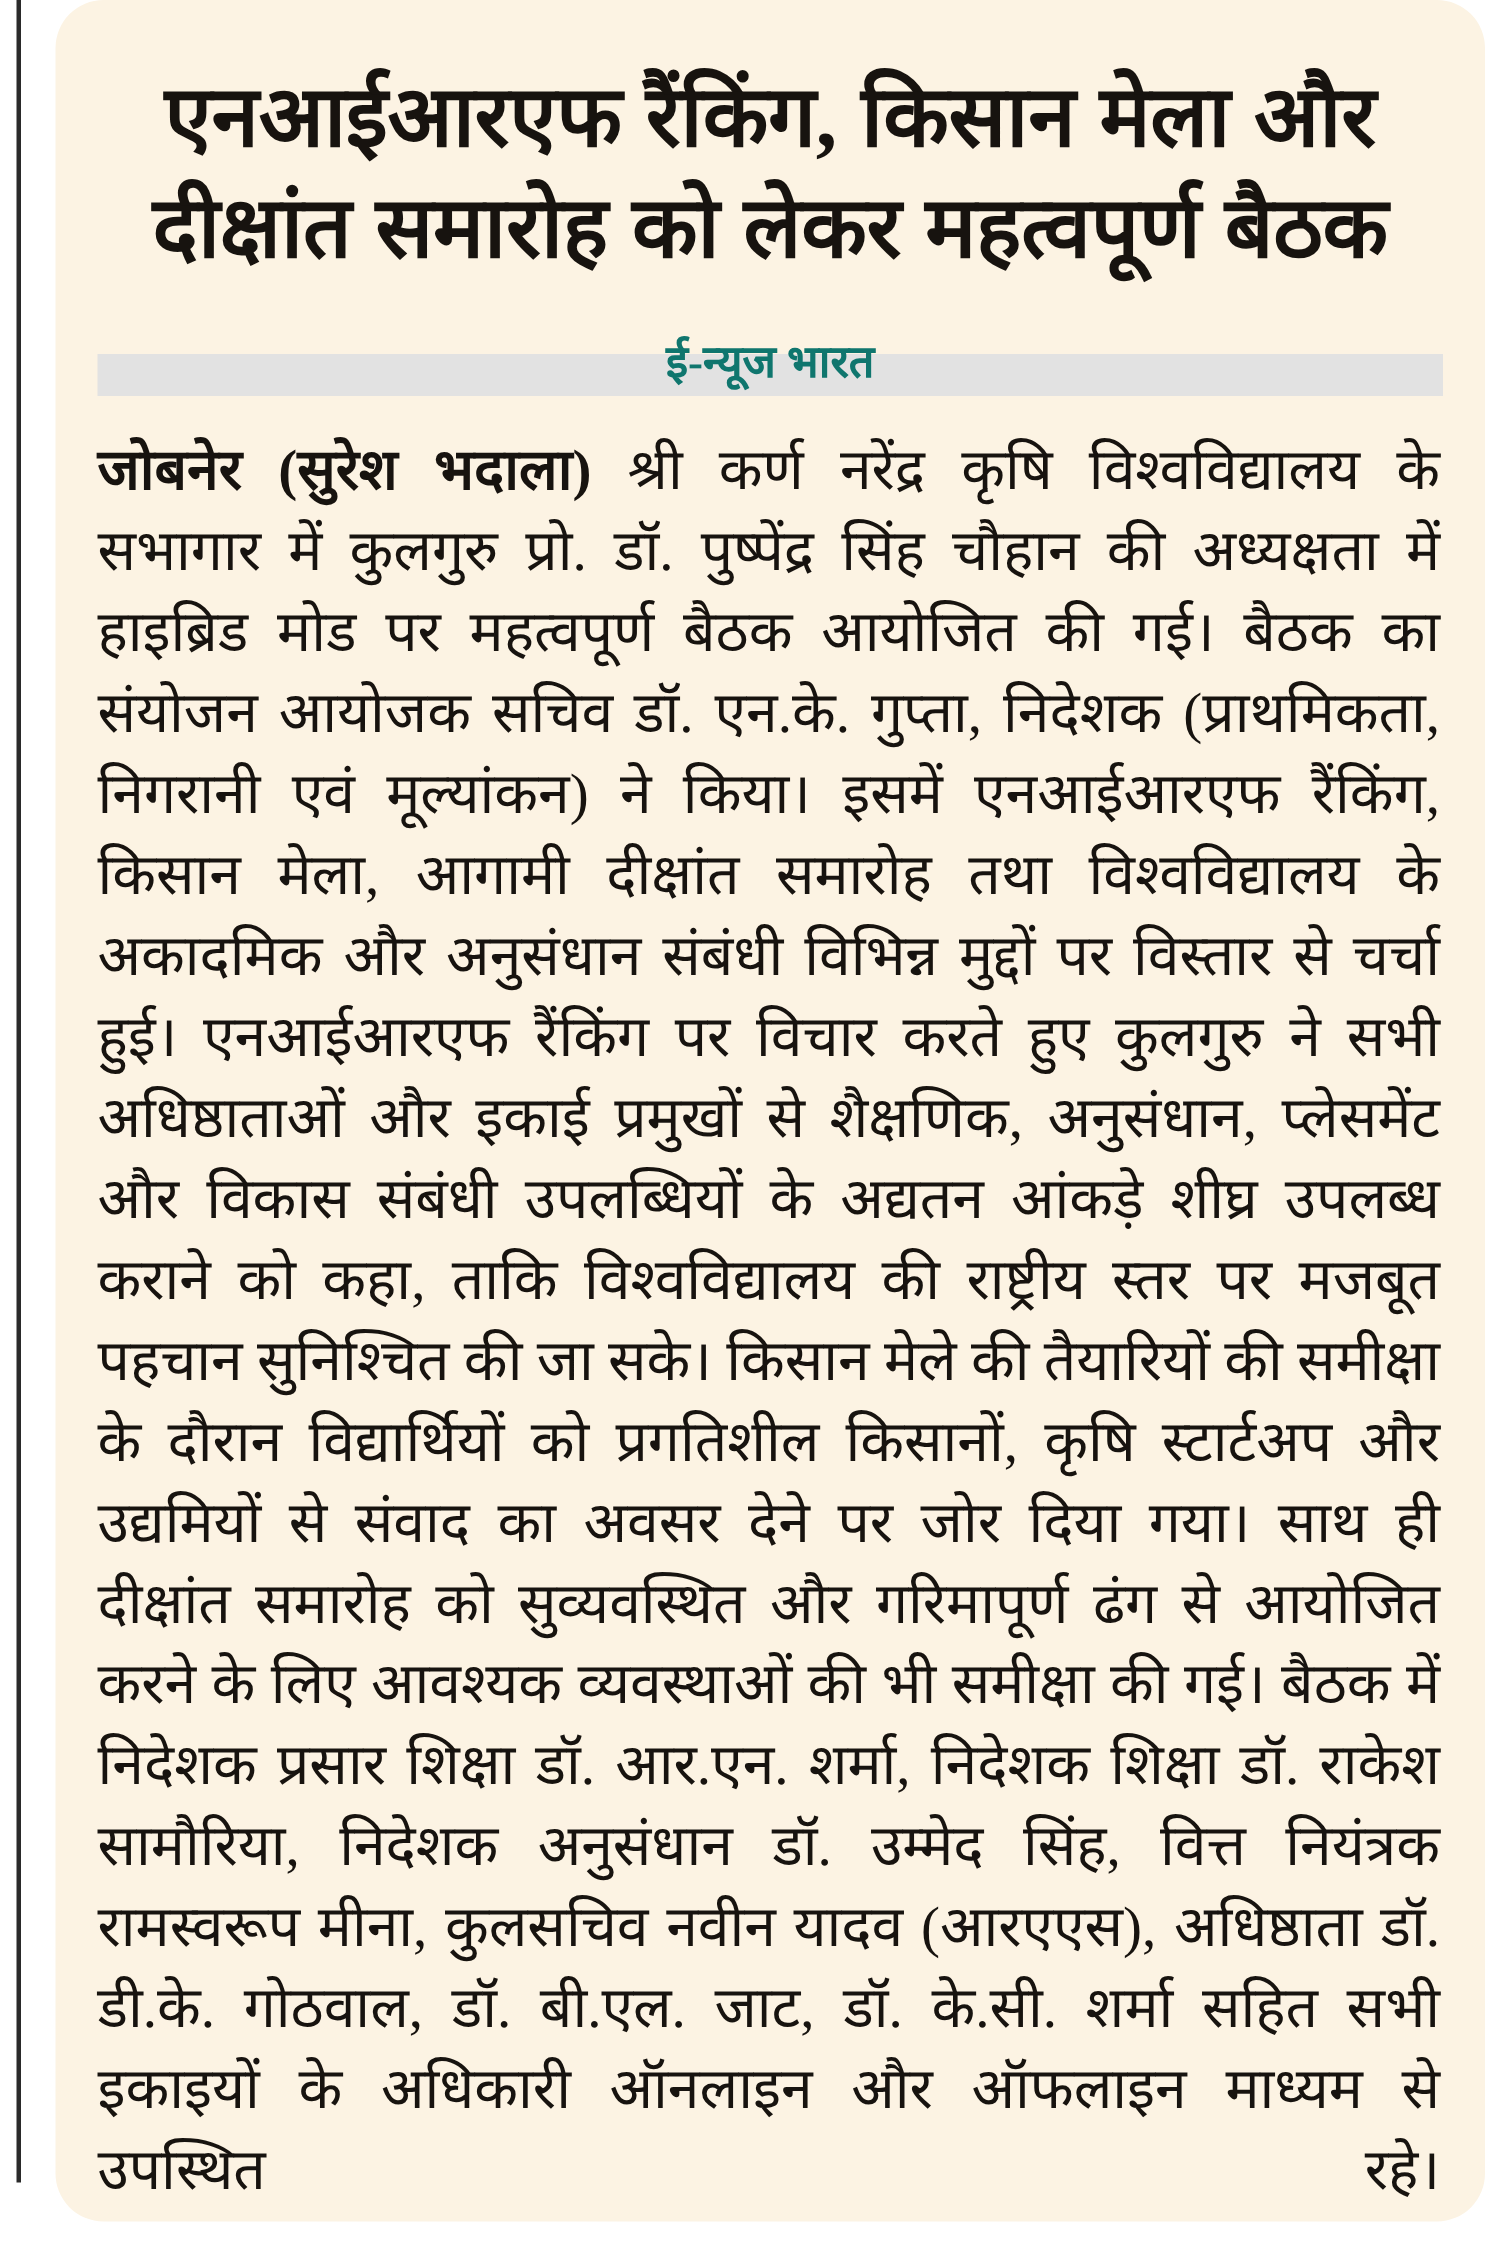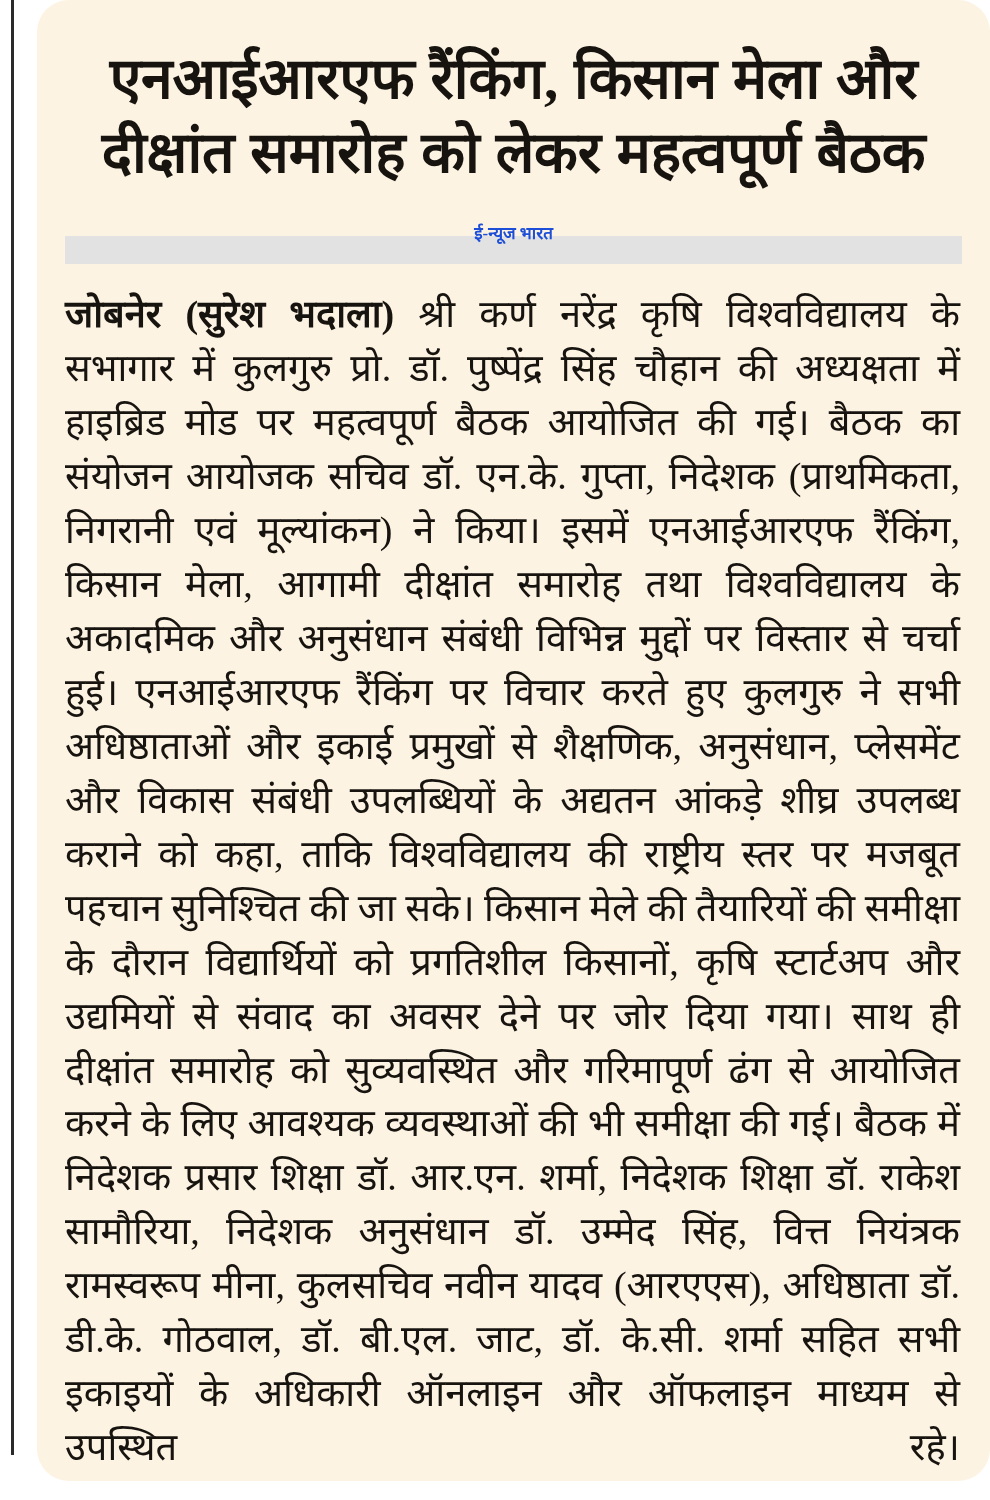--- a/index.html
+++ b/index.html
@@ -54,23 +54,23 @@
     margin: 46px 28px 0 28px;
     height: 28px;
     background: #e2e2e2;
   }
   #byline-text {
     position: absolute;
     left: 0;
     right: 0;
     top: -12px;
     text-align: center;
-    font-size: 17px;
+    font-size: 30px;
     font-weight: bold;
-    color: #1d4ed8;
+    color: #0f766e;
     line-height: 1.2;
     white-space: nowrap;
   }
 
   #body-text {
     margin: 0;
     padding: 24px 30px 0 28px;
     text-align: justify;
     text-justify: inter-word;
     font-size: 38px;

